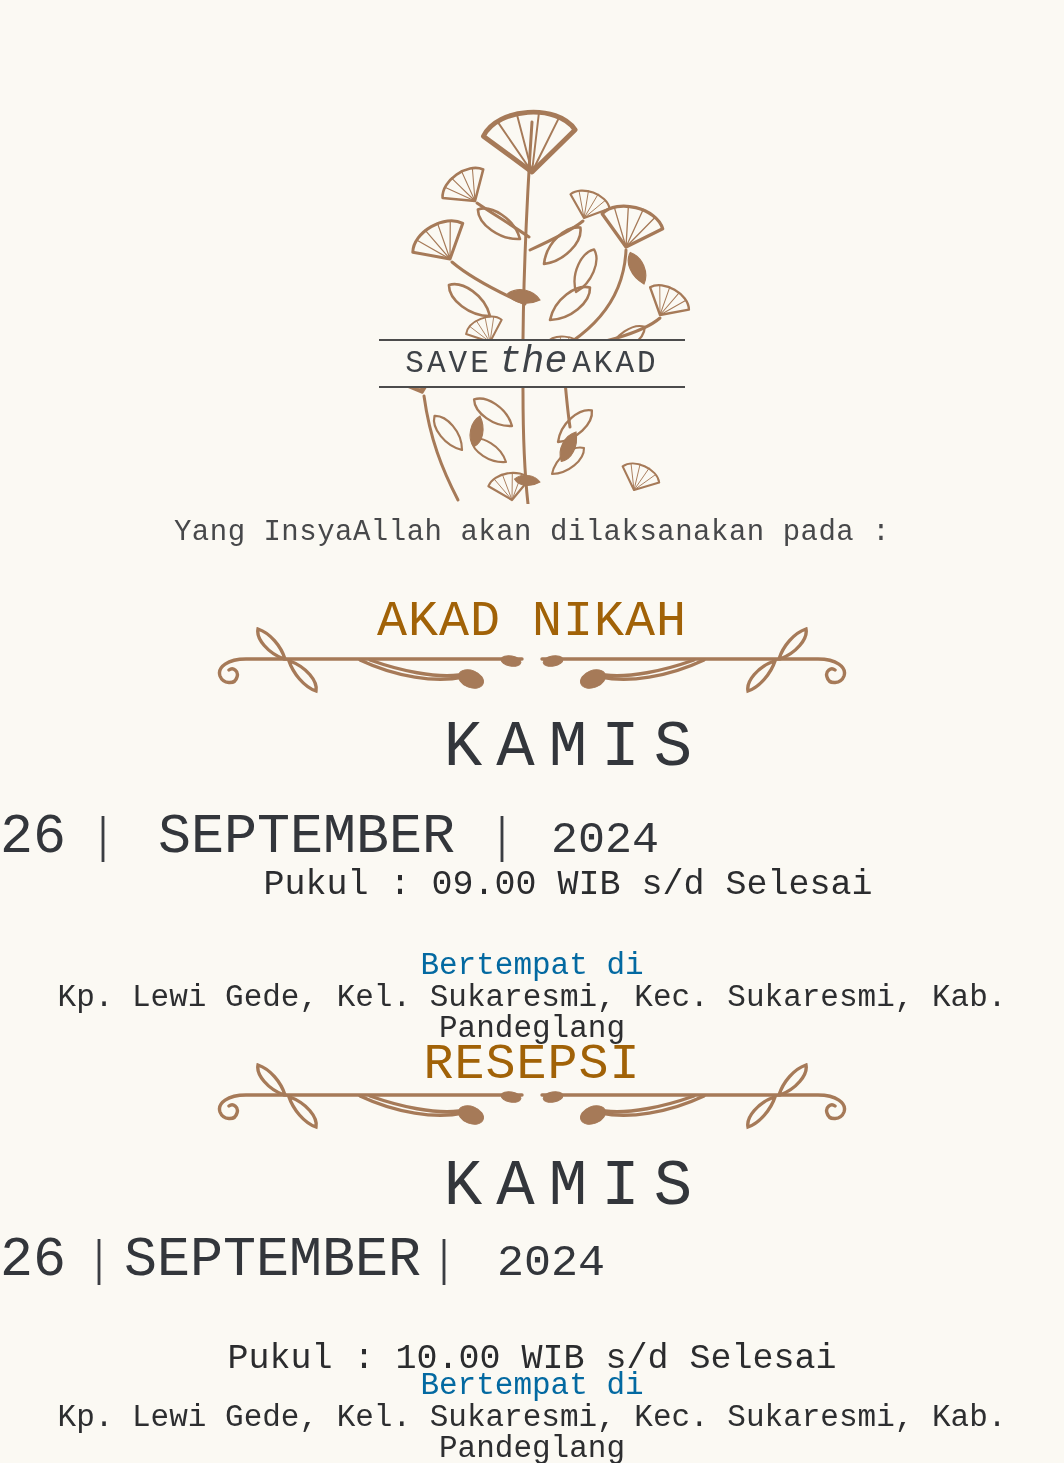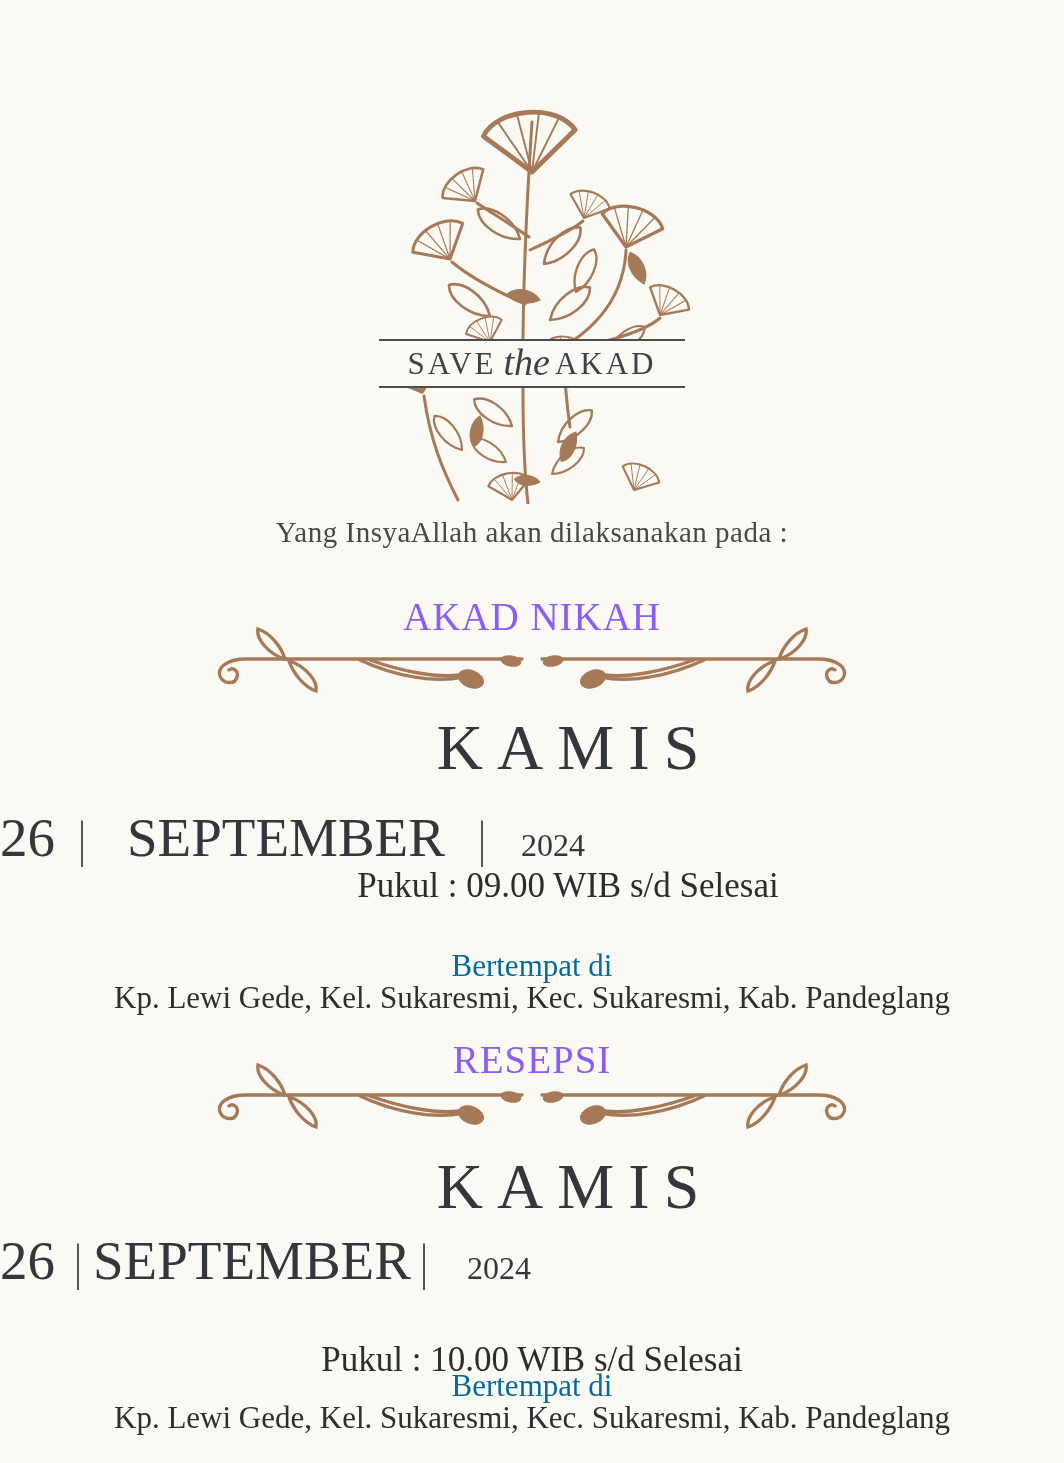--- a/index.html
+++ b/index.html
@@ -2,21 +2,21 @@
 <html><head>
 <meta charset="utf-8">
 <style>
   html,body{margin:0;padding:0;background:#fdfcf9;}
   .page{
     position:relative;
     width:1064px;height:1463px;
     margin:0 auto;
     background:#fbf9f3;
     overflow:hidden;
-    font-family:Liberation Serif, serif;
+    font-family:Liberation Mono, monospace;
   }
   .abs{position:absolute;left:0;width:100%;text-align:center;line-height:1;}
 
   
   .floral-wrap{position:absolute;top:52px;left:50%;transform:translateX(-50%);width:340px;height:452px;}
   .floral-wrap svg{display:block;width:100%;height:100%;}
   .st{stroke:#a67a58;fill:none;stroke-width:3;stroke-linecap:round;}
   .fo{stroke:#a67a58;fill:none;stroke-width:4.2;stroke-linejoin:round;}
   .fv{stroke:#a67a58;fill:none;stroke-width:1.7;}
   .lf{stroke:#a67a58;fill:none;stroke-width:2.6;stroke-linejoin:round;}
@@ -29,30 +29,30 @@
     background:#fbf9f3;
     border-top:2px solid #4c4c4c;border-bottom:2px solid #4c4c4c;
     display:flex;align-items:center;justify-content:center;
     color:#3e4247;
   }
   .std-word{font-size:31px;letter-spacing:3px;}
   .std-the{font-style:italic;font-size:38px;letter-spacing:0;margin:0 5px 4px 7px;}
 
   .intro{top:518px;font-size:29px;color:#47484a;letter-spacing:.5px;}
 
-  .event-title{font-size:39px;color:#8b5cf6;letter-spacing:1px;}
+  .event-title{font-size:50px;color:#a16207;letter-spacing:1px;}
   .flourish{position:absolute;left:50%;transform:translateX(-50%);width:644px;height:70px;}
   .flourish svg{display:block;width:100%;height:100%;}
   .flq{stroke:#a67a58;fill:none;stroke-width:3.4;stroke-linecap:round;}
   .flf{fill:#a67a58;stroke:#a67a58;stroke-width:1;}
 
   .day-name{font-size:64px;color:#33363b;letter-spacing:.22em;text-indent:.22em;padding-left:36px;}
   .date-line{display:flex;align-items:baseline;color:#33363b;}
   .date-day,.date-month{font-size:55px;}
-  .date-year{font-size:32px;}
+  .date-year{font-size:45px;}
   .date-sep{font-size:50px;font-weight:400;color:#3a3d42;transform:scaleX(.7);}
   
   .sp-wide .date-day{margin-right:22px;}
   .sp-wide .sep-a{margin-right:40px;}
   .sp-wide .date-month{margin-right:32px;}
   .sp-wide .sep-b{margin-right:34px;}
   
   .sp-tight .date-day{margin-right:18px;}
   .sp-tight .sep-a{margin-right:10px;}
   .sp-tight .date-month{margin-right:8px;}

